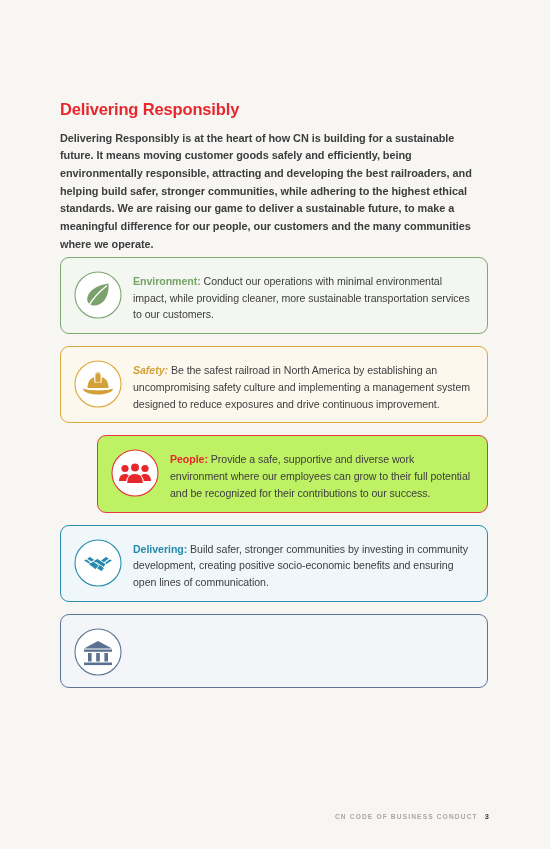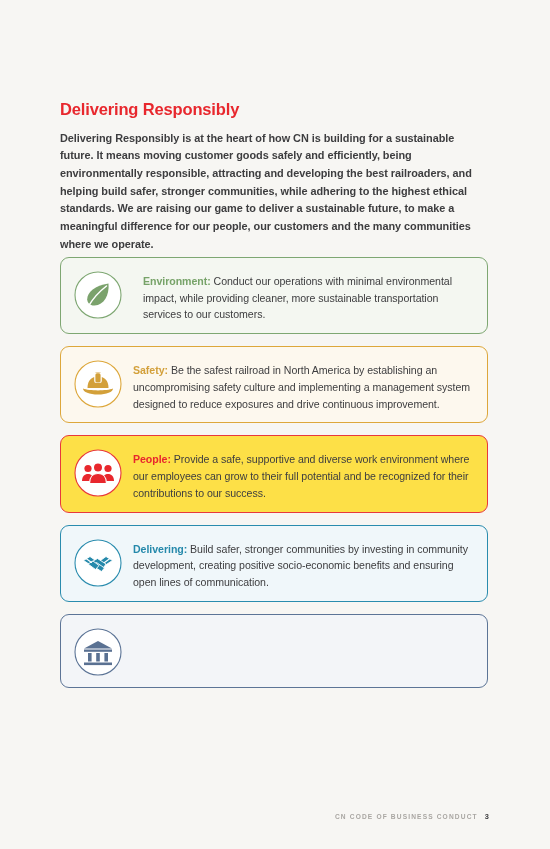--- a/index.html
+++ b/index.html
@@ -74,25 +74,25 @@
     font-size: 10.6px;
     line-height: 1.58;
     padding-top: 5px;
     letter-spacing: -0.05px;
   }
   .card-label {
     font-weight: bold;
   }
 
   
-  .card.environment { border-color: #7ea772; background: #f4f7f1; gap: 10px; }
+  .card.environment { border-color: #7ea772; background: #f4f7f1; }
   .card.environment .card-label { color: #77a369; }
   .card.safety { border-color: #dda73b; background: #fdf8ee; }
-  .card.safety .card-label { color: #d3a03a; }
-  .card.people { border-color: #e8383c; background: #fde047; }
+  .card.safety .card-label { color: #d3a03a; font-style: italic; }
+  .card.people { border-color: #e8383c; background: #bef264; margin-left: 37px; }
   .card.people .card-label { color: #e8272d; }
   .card.community { border-color: #2a8cae; background: #f0f7fa; }
   .card.community .card-label { color: #2589ab; }
   .card.governance { border-color: #5c7496; background: #f3f5f8; }
   .card.governance .card-label { color: #5a7192; }
 
   .footer {
     position: absolute;
     left: 0;
     top: 804px;

